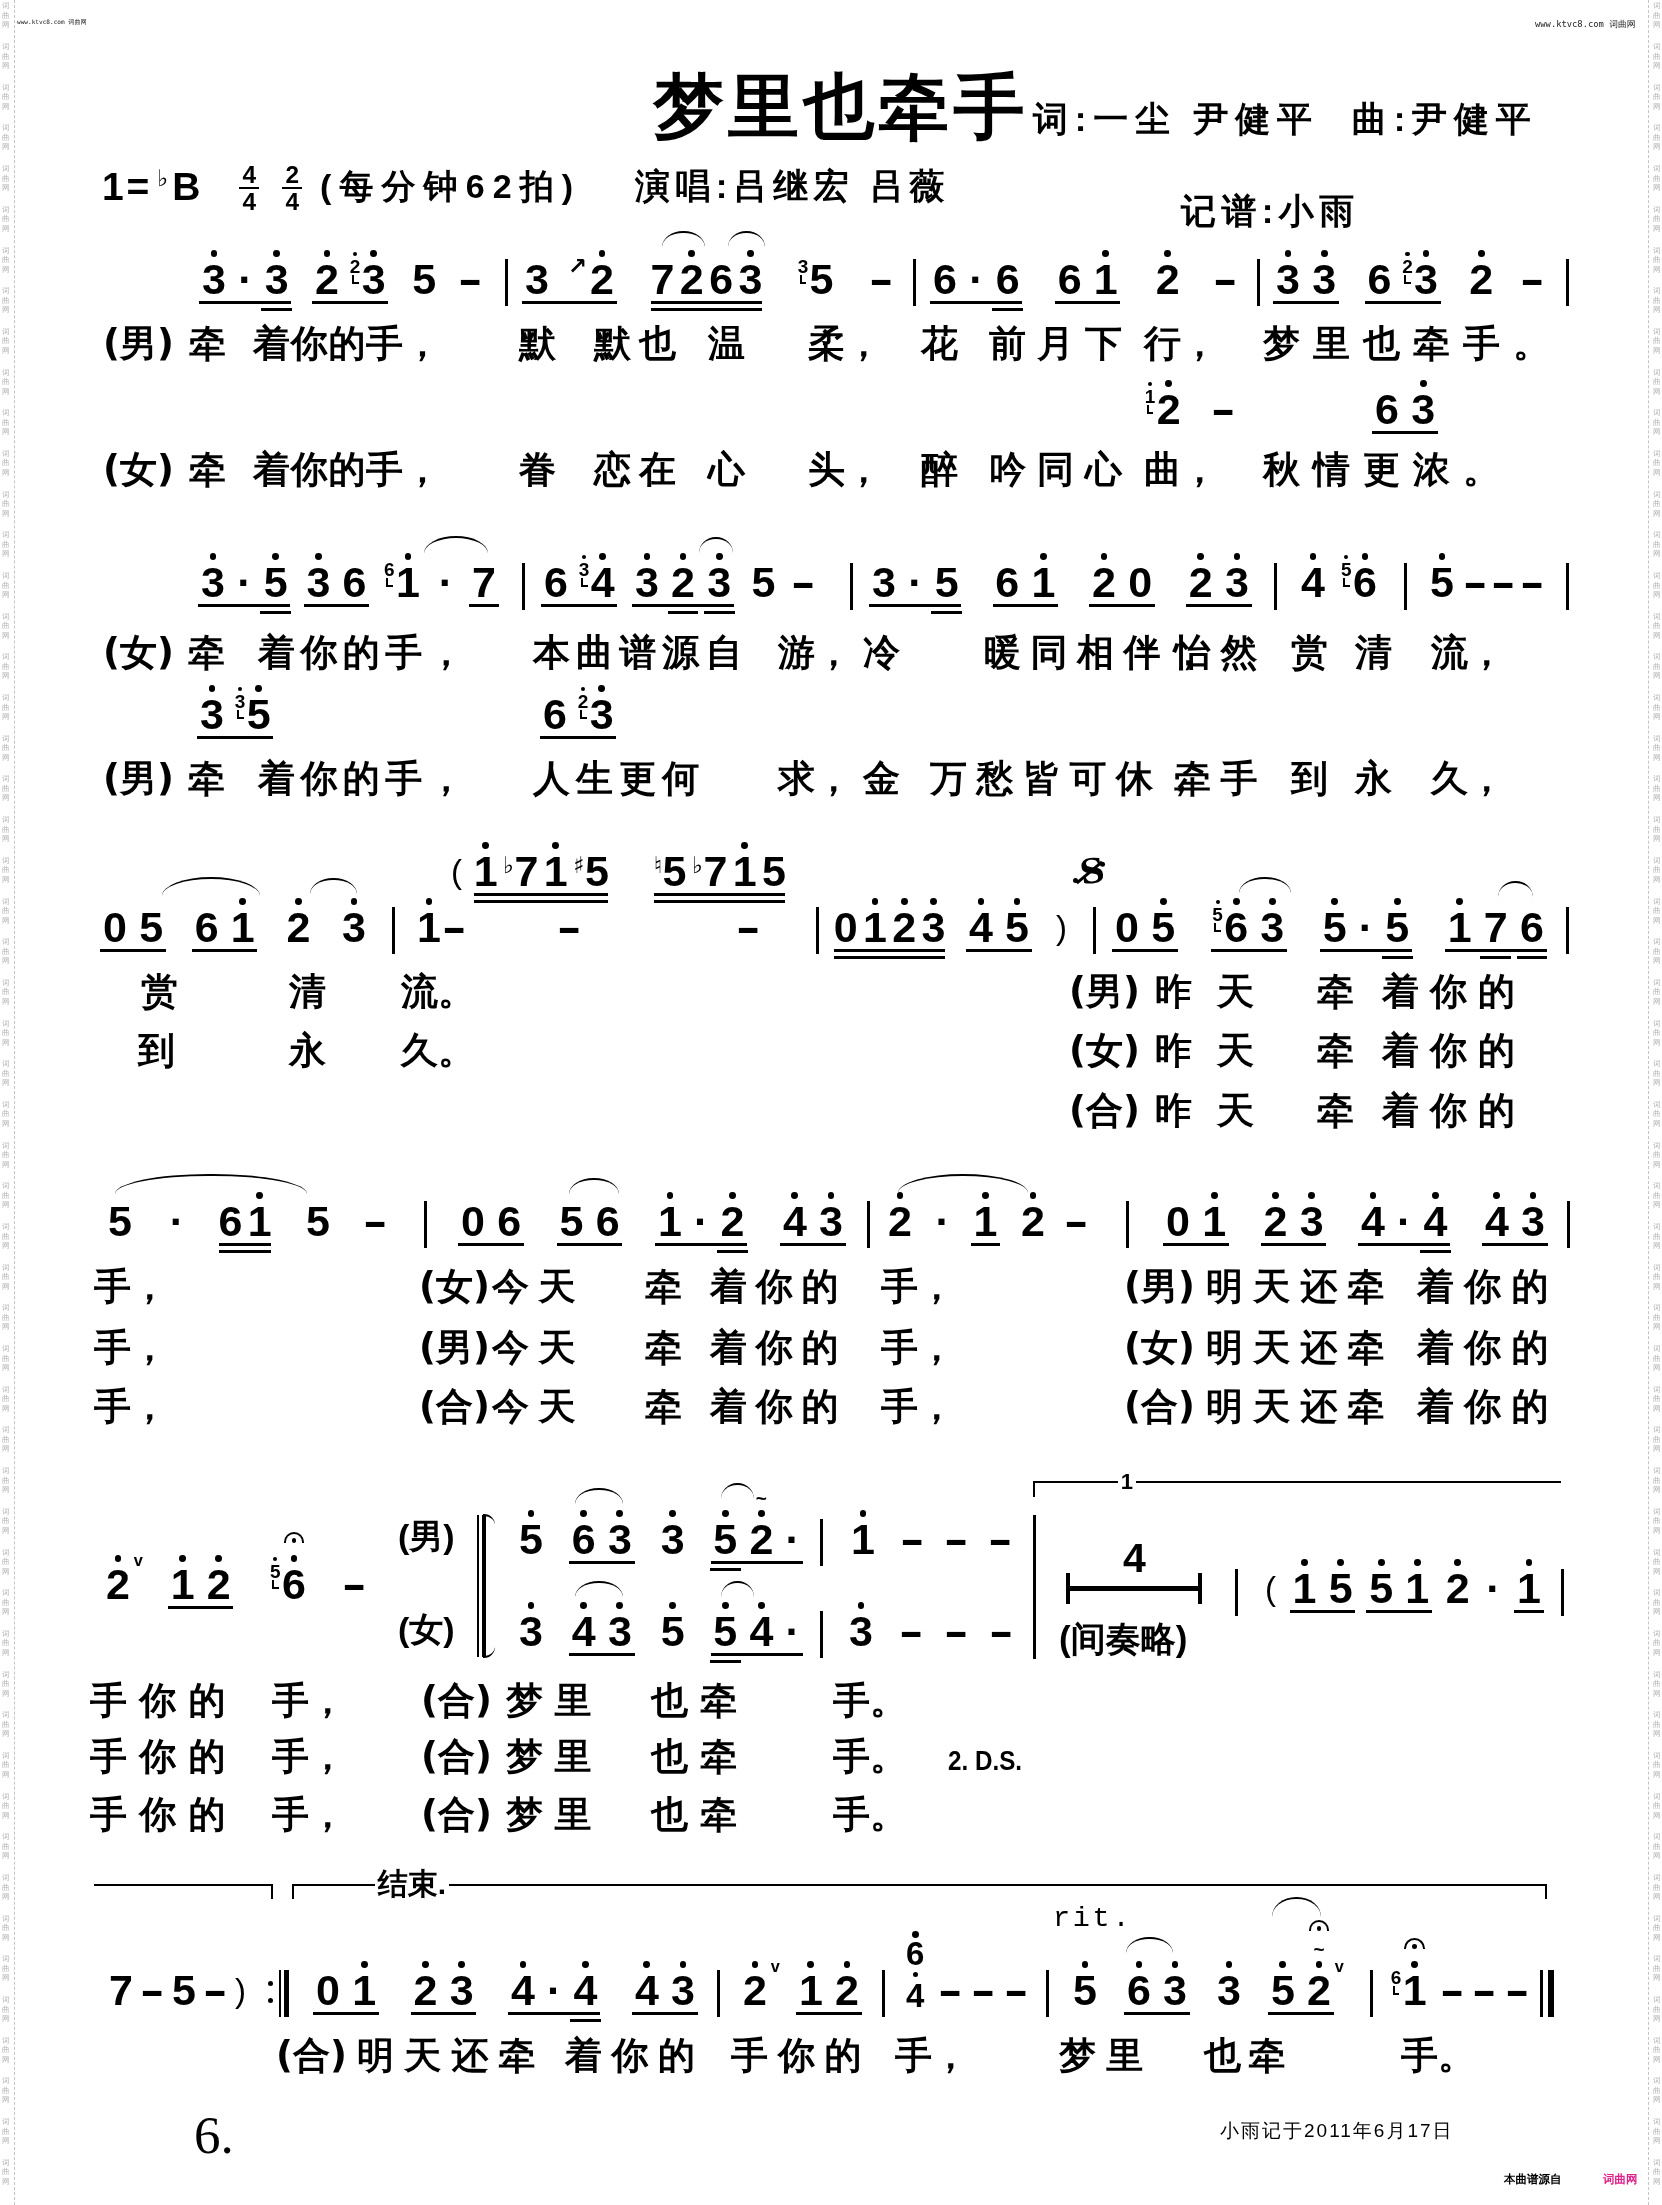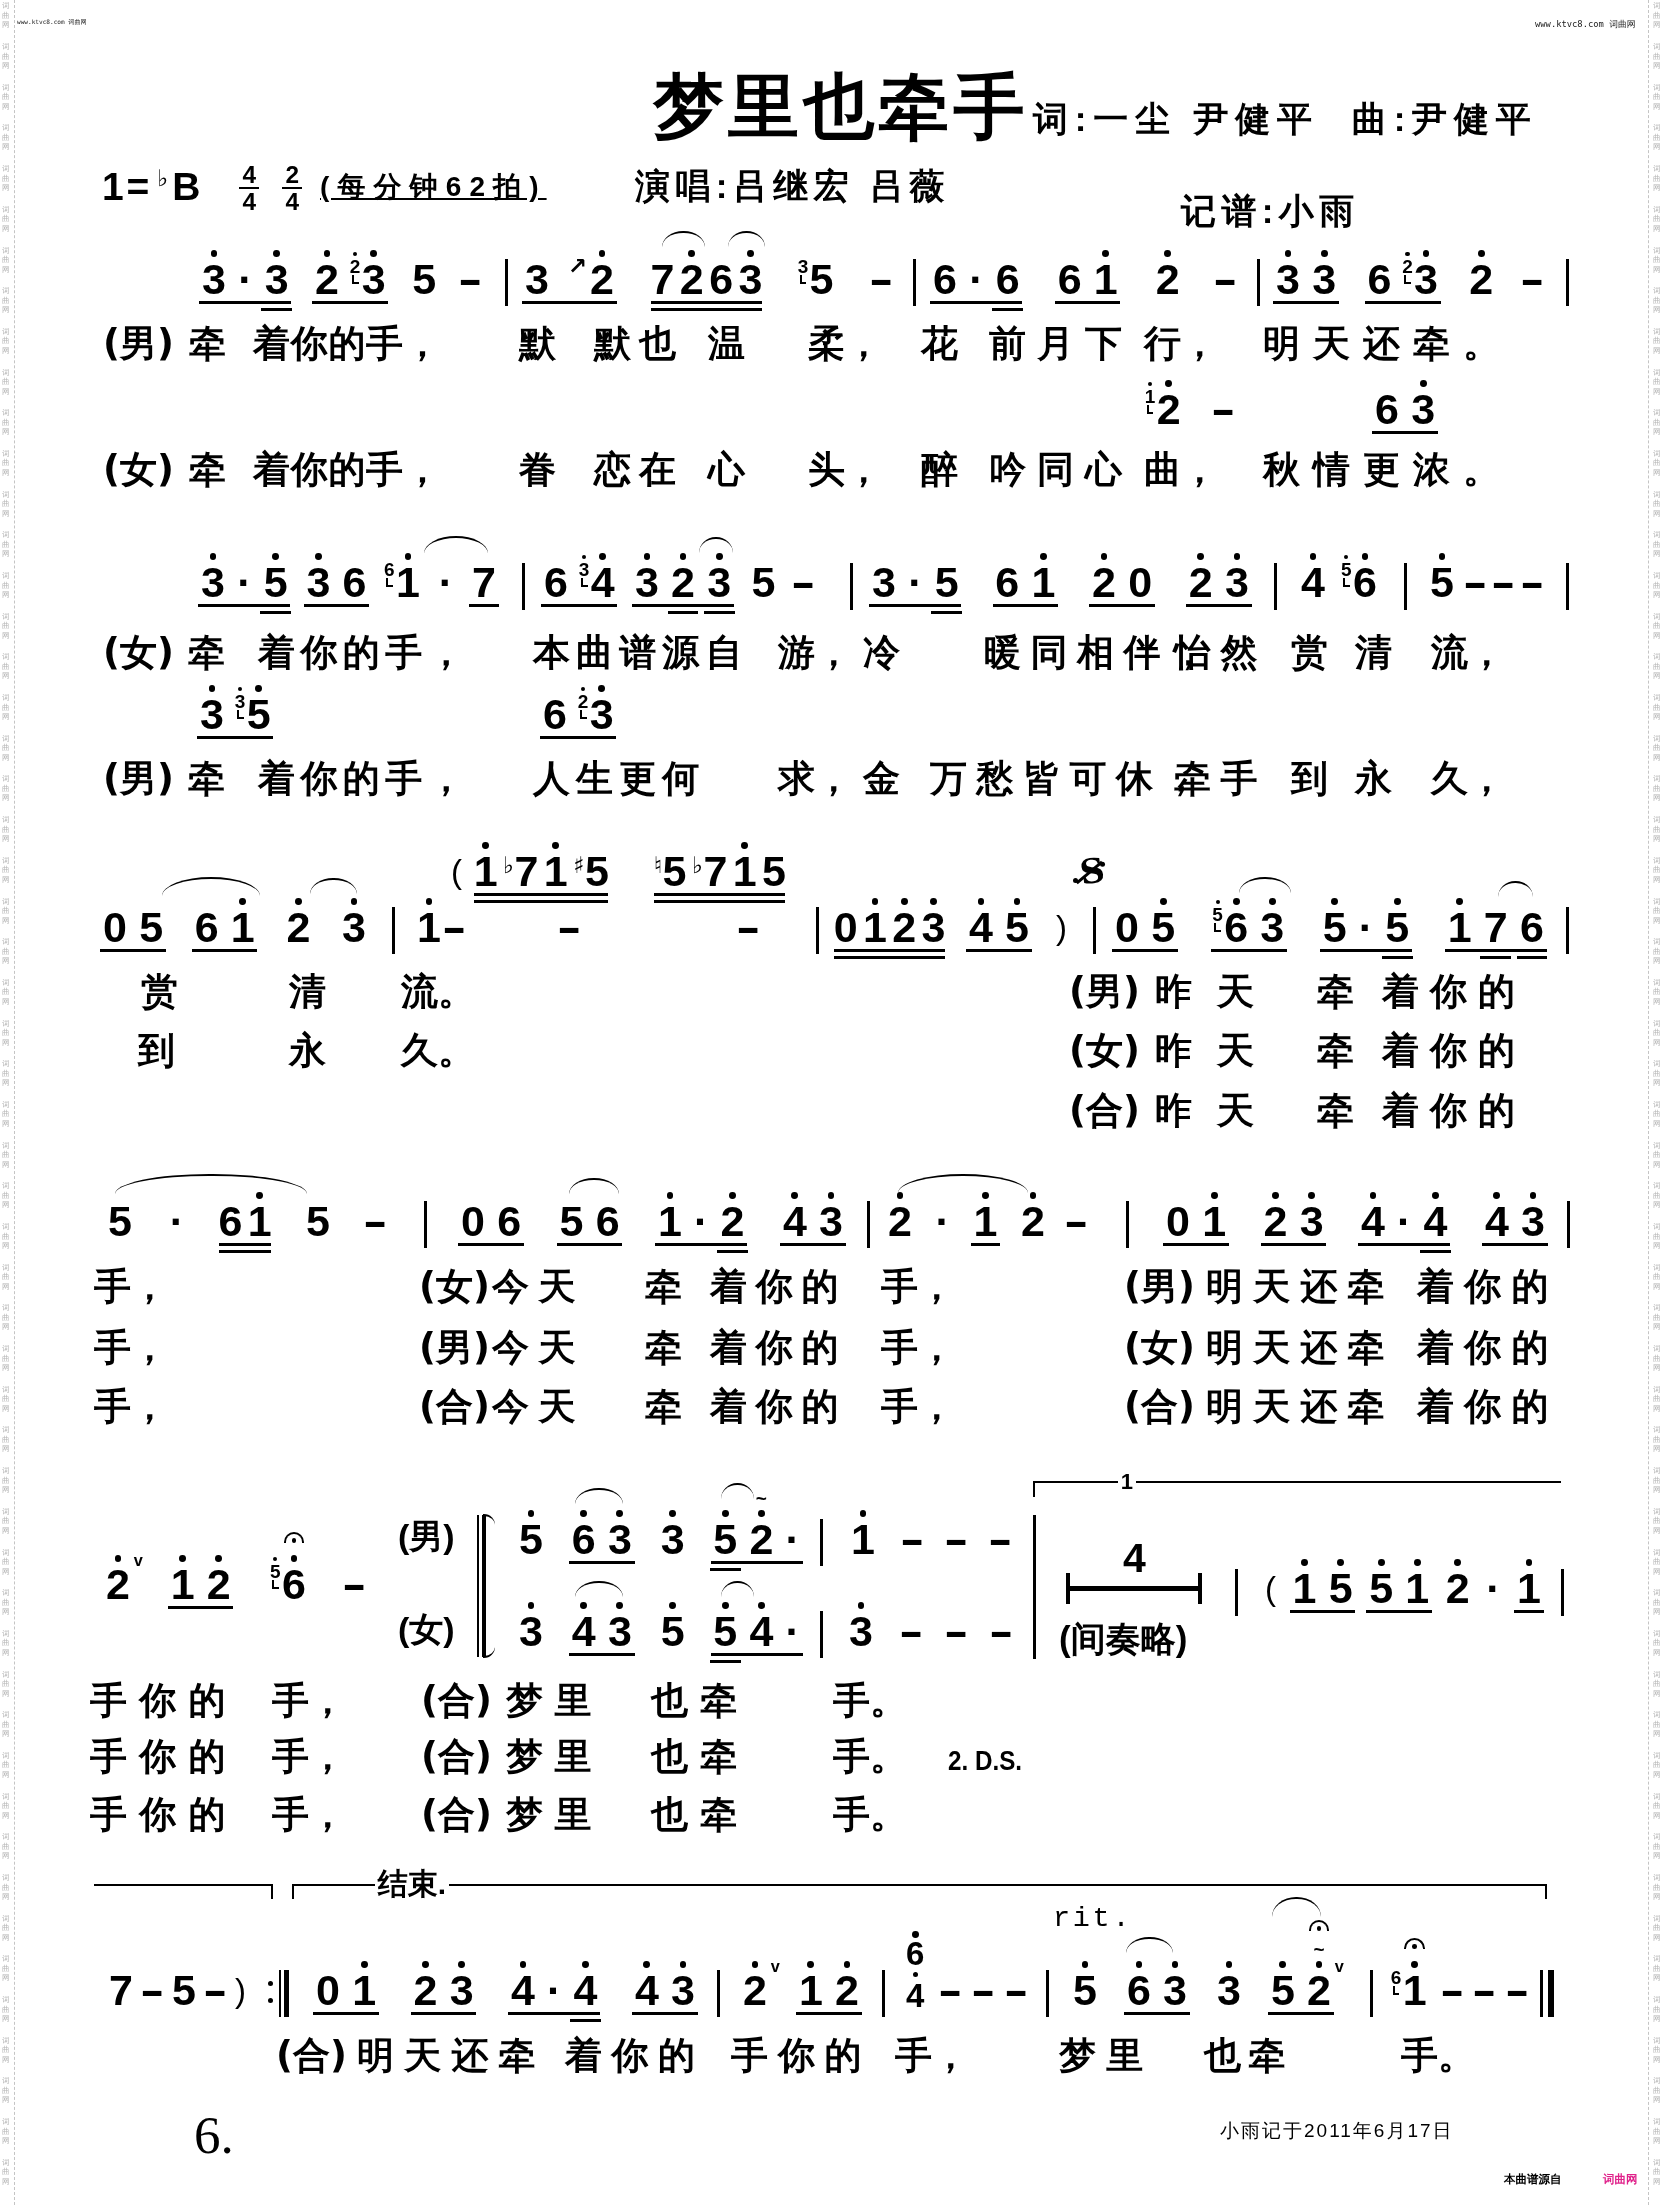--- a/index.html
+++ b/index.html
@@ -14,21 +14,21 @@
 .wm-tl{left:17px;top:18.3px;font-size:6.1px;line-height:8.1px;font-family:"DejaVu Sans Mono",monospace;color:#222;white-space:pre;}
 .wm-tr{left:1535px;top:19px;font-size:8.8px;line-height:11px;font-family:"DejaVu Sans Mono",monospace;color:#222;white-space:pre;}
 
 .title{left:623px;top:69px;font-size:71px;line-height:75px;font-weight:700;letter-spacing:4.1px;white-space:pre;margin-left:30px;}
 .credits{left:1033px;top:99px;font-size:35px;line-height:39px;font-weight:700;letter-spacing:6.8px;white-space:pre;}
 .keysig{left:102px;top:166px;font-size:39px;line-height:41px;font-weight:700;white-space:nowrap;letter-spacing:2.7px;}
 .kflat{font-size:23px;position:relative;top:-13.6px;margin:0 1.4px 0 5.4px;font-weight:400;font-family:"DejaVu Sans",sans-serif;}
 .frac{position:absolute;display:flex;flex-direction:column;align-items:center;width:24.4px;}
 .ft{font-size:24.4px;line-height:22px;font-weight:700;}
 .fl{width:20.4px;height:2.7px;background:#000;margin:0.7px 0 1.4px;}
-.tempo{left:320px;top:168px;font-size:28px;line-height:37px;font-weight:700;letter-spacing:8.1px;white-space:pre;text-decoration:underline;}
+.tempo{left:320px;top:168px;font-size:34px;line-height:37px;font-weight:700;letter-spacing:8.1px;white-space:pre;}
 .singers{left:635px;top:167px;font-size:35px;line-height:38px;font-weight:700;letter-spacing:5.4px;white-space:pre;}
 .transcriber{left:1181px;top:167px;font-size:35px;line-height:38px;font-weight:700;letter-spacing:5.4px;white-space:pre;margin-top:25px;}
 
 .nl{position:absolute;height:54px;display:flex;justify-content:space-between;align-items:flex-start;}
 .nl.start{justify-content:flex-start;}
 .grp{position:relative;display:inline-flex;align-items:flex-start;}
 .grp.u1::after,.grp.u2::after{content:"";position:absolute;left:3.4px;right:3.4px;top:43px;height:3.4px;background:#000;}
 .grp.u2::before{content:"";position:absolute;left:3.4px;right:3.4px;top:50px;height:3.4px;background:#000;}
 .nt{position:relative;display:inline-flex;align-items:flex-start;padding:0 6.1px;height:43px;}
 .grp.u2>.nt{padding:0 2.7px;}
@@ -363,21 +363,21 @@
     <span class="ly" style="left:103px;top:324px">(男)</span>
     <span class="ly" style="left:189px;top:324px">牵</span>
     <span class="ly" style="left:253px;top:324px;letter-spacing:0.7px">着你的手，</span>
     <span class="ly" style="left:519px;top:324px">默</span>
     <span class="ly" style="left:594px;top:324px;letter-spacing:8.1px">默也</span>
     <span class="ly" style="left:708px;top:324px">温</span>
     <span class="ly" style="left:808px;top:324px">柔，</span>
     <span class="ly" style="left:921px;top:324px">花</span>
     <span class="ly" style="left:989px;top:324px;letter-spacing:11px">前月下</span>
     <span class="ly" style="left:1144px;top:324px">行，</span>
-    <span class="ly" style="left:1263px;top:324px;letter-spacing:13px">明天还牵。</span>
+    <span class="ly" style="left:1263px;top:324px;letter-spacing:13px">梦里也牵手。</span>
   </div>
   <div>
     <span class="ly" style="left:103px;top:450px">(女)</span>
     <span class="ly" style="left:189px;top:450px">牵</span>
     <span class="ly" style="left:253px;top:450px;letter-spacing:0.7px">着你的手，</span>
     <span class="ly" style="left:519px;top:450px">眷</span>
     <span class="ly" style="left:594px;top:450px;letter-spacing:8.1px">恋在</span>
     <span class="ly" style="left:708px;top:450px">心</span>
     <span class="ly" style="left:808px;top:450px">头，</span>
     <span class="ly" style="left:921px;top:450px">醉</span>

